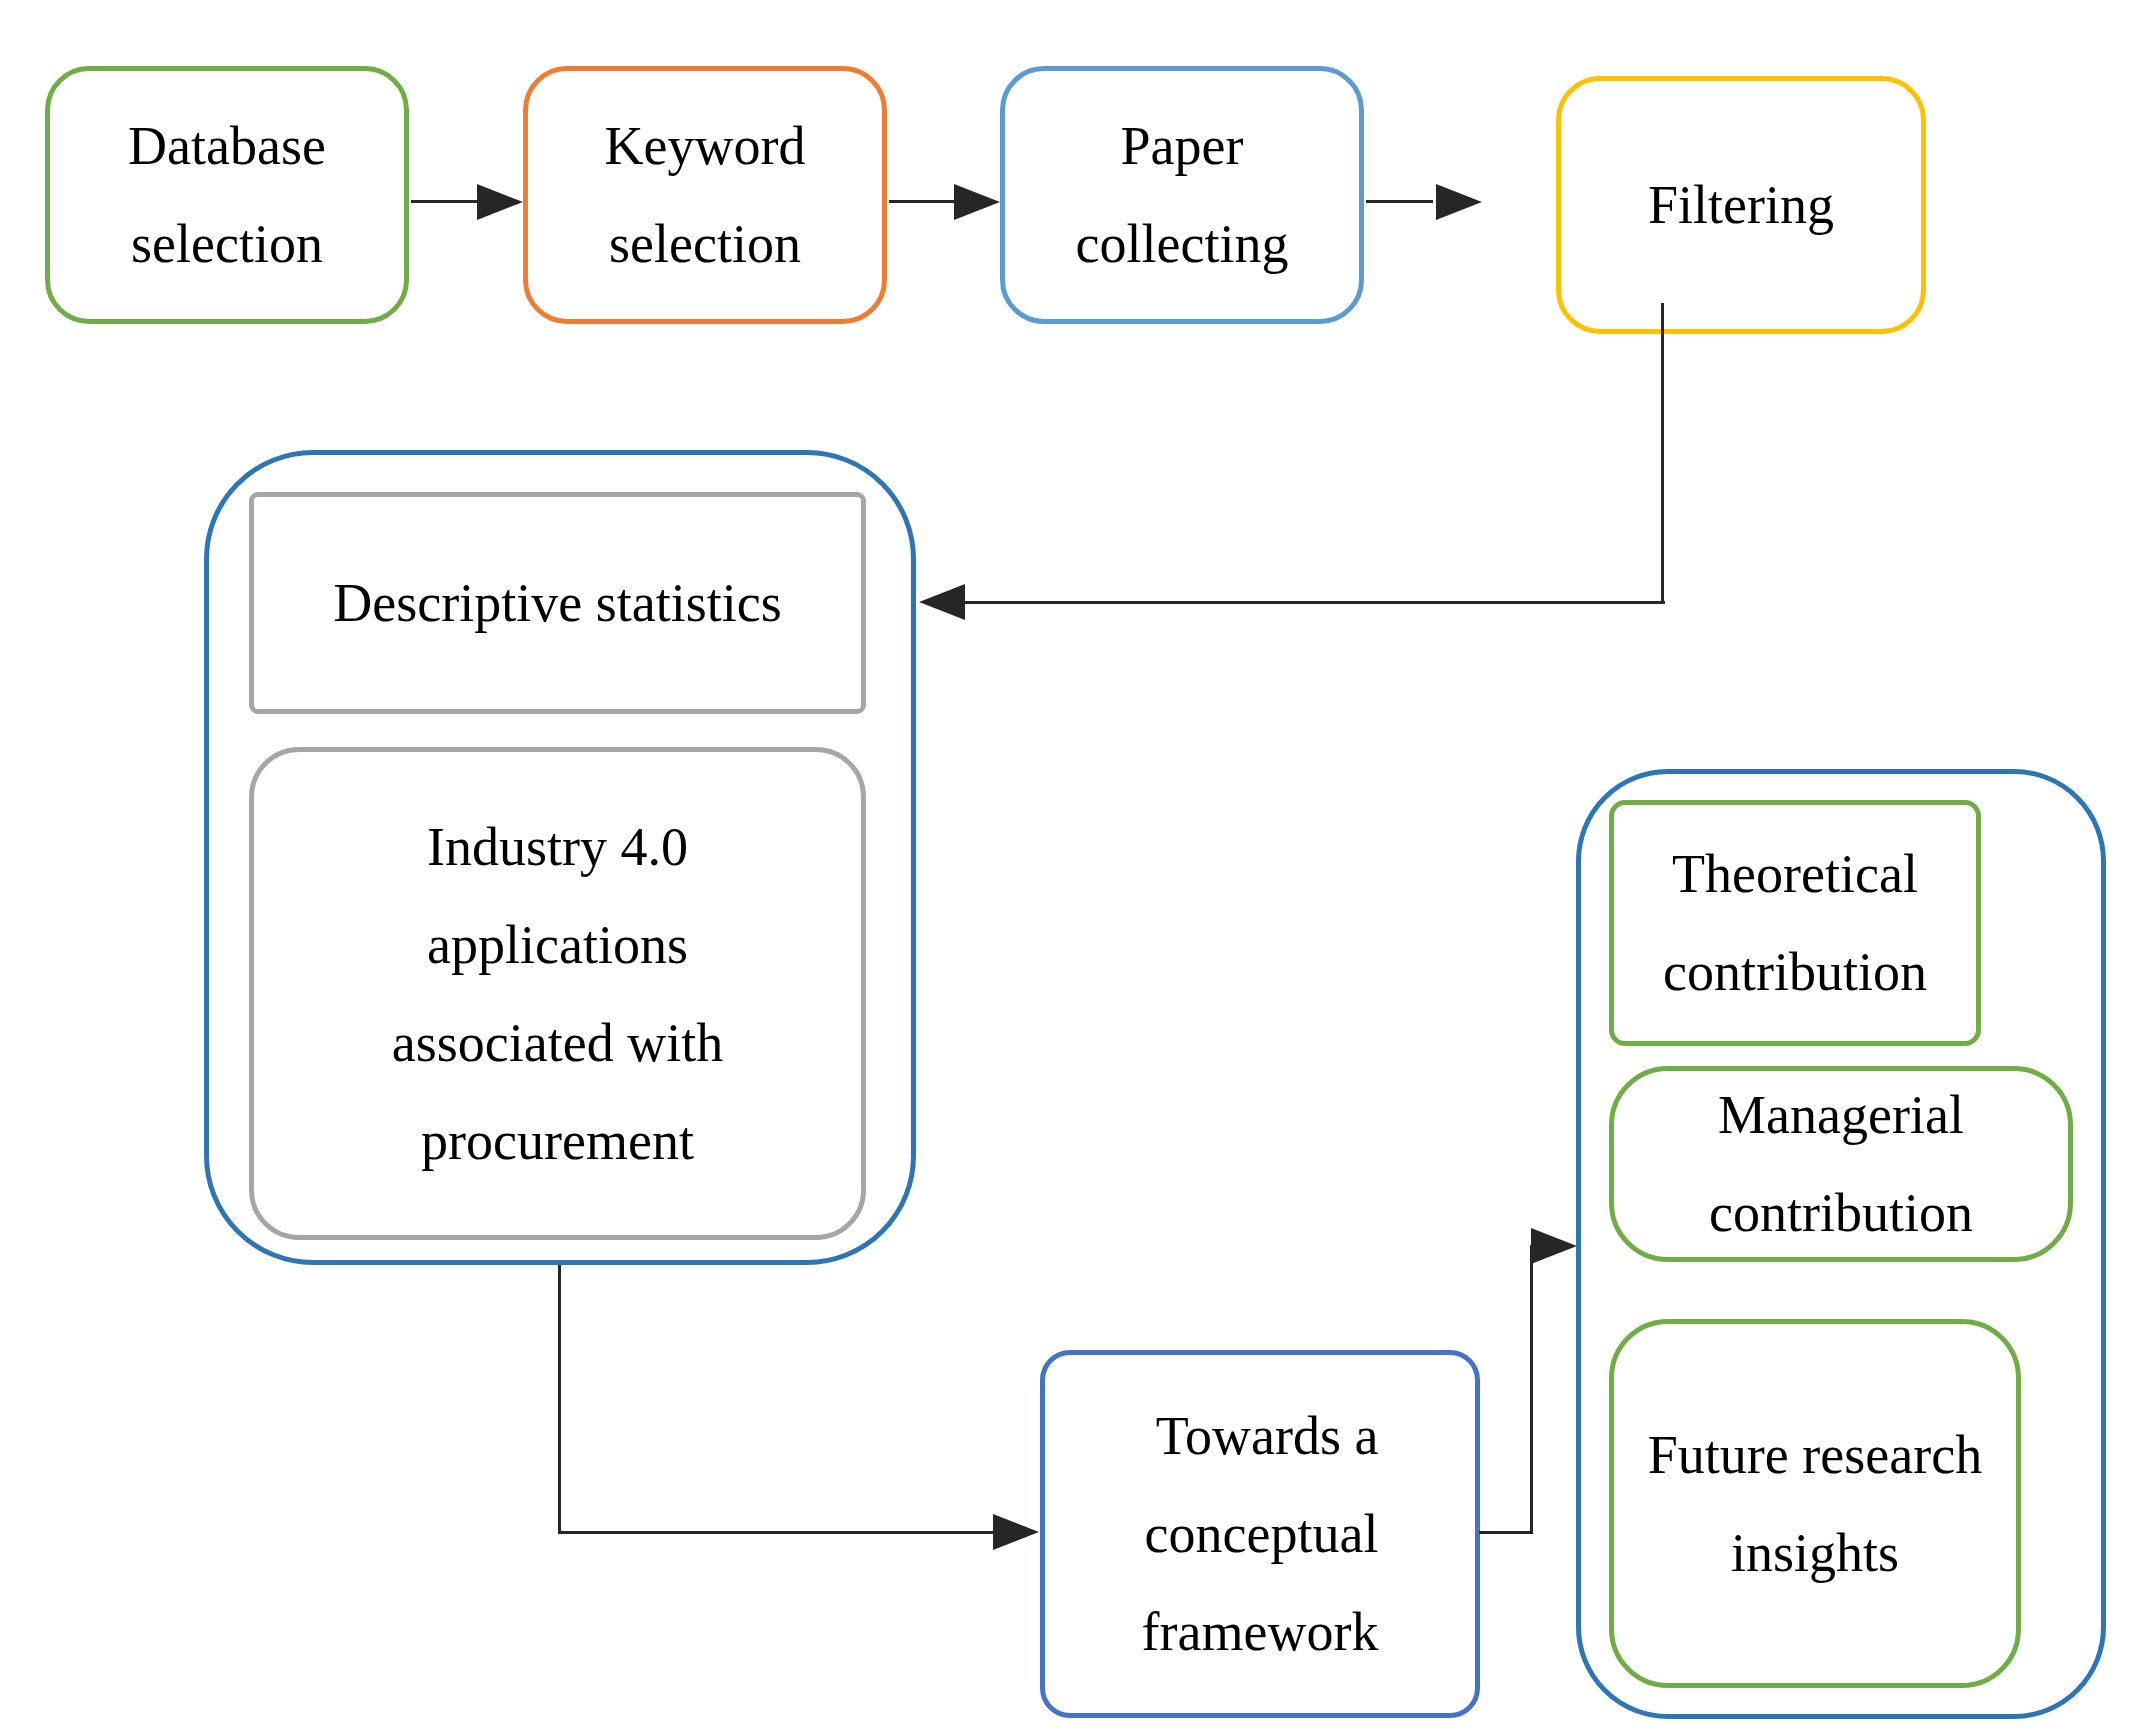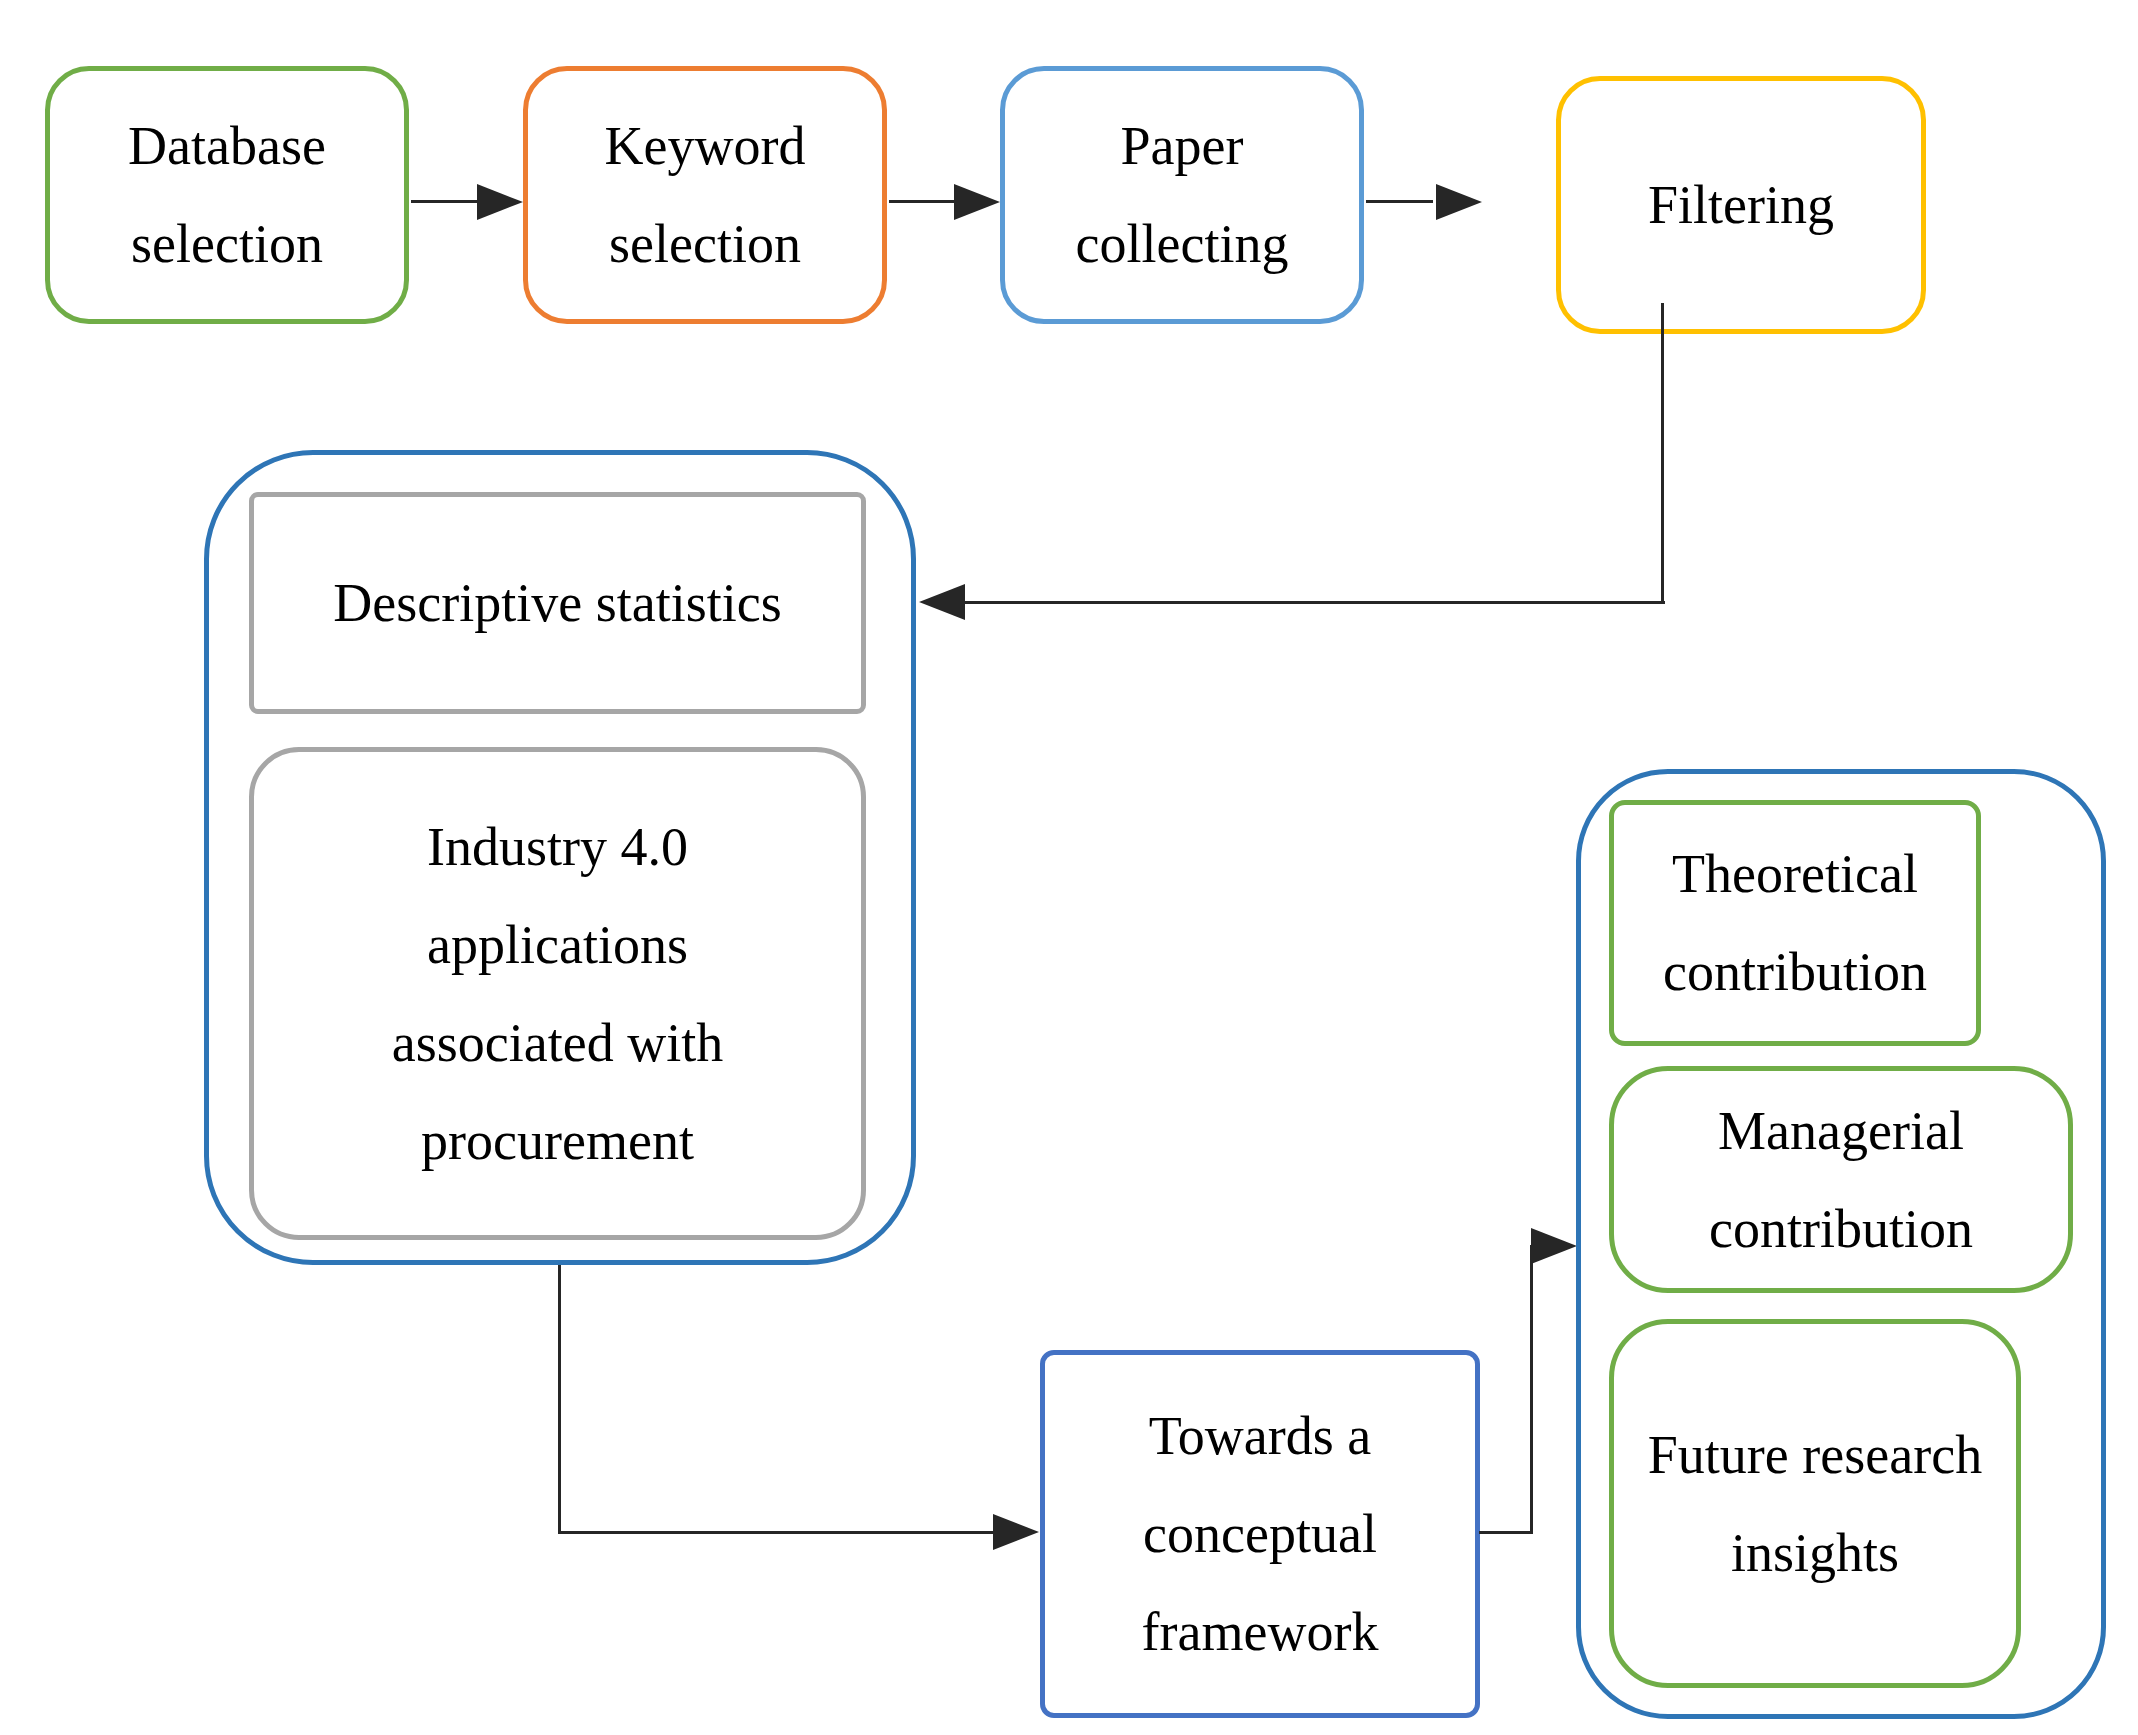--- a/index.html
+++ b/index.html
@@ -20,23 +20,23 @@
   .step-1 { left:45px;   top:46px; width:364px; height:258px; }
   .step-2 { left:523px;  top:46px; width:364px; height:258px; }
   .step-3 { left:1000px; top:46px; width:364px; height:258px; }
   .step-4 { left:1556px; top:56px; width:370px; height:258px; }
   
   .analysis-container { left:204px; top:430px; width:712px; height:815px; border-width:5px; border-radius:109px; }
   .outcomes-container { left:1576px; top:749px; width:530px; height:950px; border-width:5px; border-radius:92px; }
   
   .ds-box  { left:249px; top:472px;  width:617px; height:222px; border-width:5px; border-radius:9px; }
   .ind-box { left:249px; top:727px;  width:617px; height:493px; border-width:5px; border-radius:50px; }
-  .towards-box { left:1040px; top:1330px; width:440px; height:368px; border-width:5.9px; border-radius:14px; }
+  .towards-box { left:1040px; top:1330px; width:440px; height:368px; border-width:5.9px; border-radius:30px;text-align:right; }
   .g1 { left:1609px; top:780px;  width:372px; height:246px; border-width:5px; border-radius:16px; }
-  .g2 { left:1609px; top:1046px; width:464px; height:227px; border-width:5px; border-radius:59px; }
+  .g2 { left:1609px; top:1046px; width:464px; height:196px; border-width:5px; border-radius:59px; }
   .g3 { left:1609px; top:1299px; width:412px; height:369px; border-width:5px; border-radius:59px; }
   
   .hline, .vline { position:absolute; }
   .hline { height:3.4px; }
   .vline { width:3.4px; }
   
   .arr { position:absolute; width:0; height:0; }
   .arr-right { border-top:18.5px solid transparent; border-bottom:18.5px solid transparent; border-left-width:46px; border-left-style:solid; }
   .arr-left  { border-top:18.5px solid transparent; border-bottom:18.5px solid transparent; border-right-width:46px; border-right-style:solid; }
 </style>

